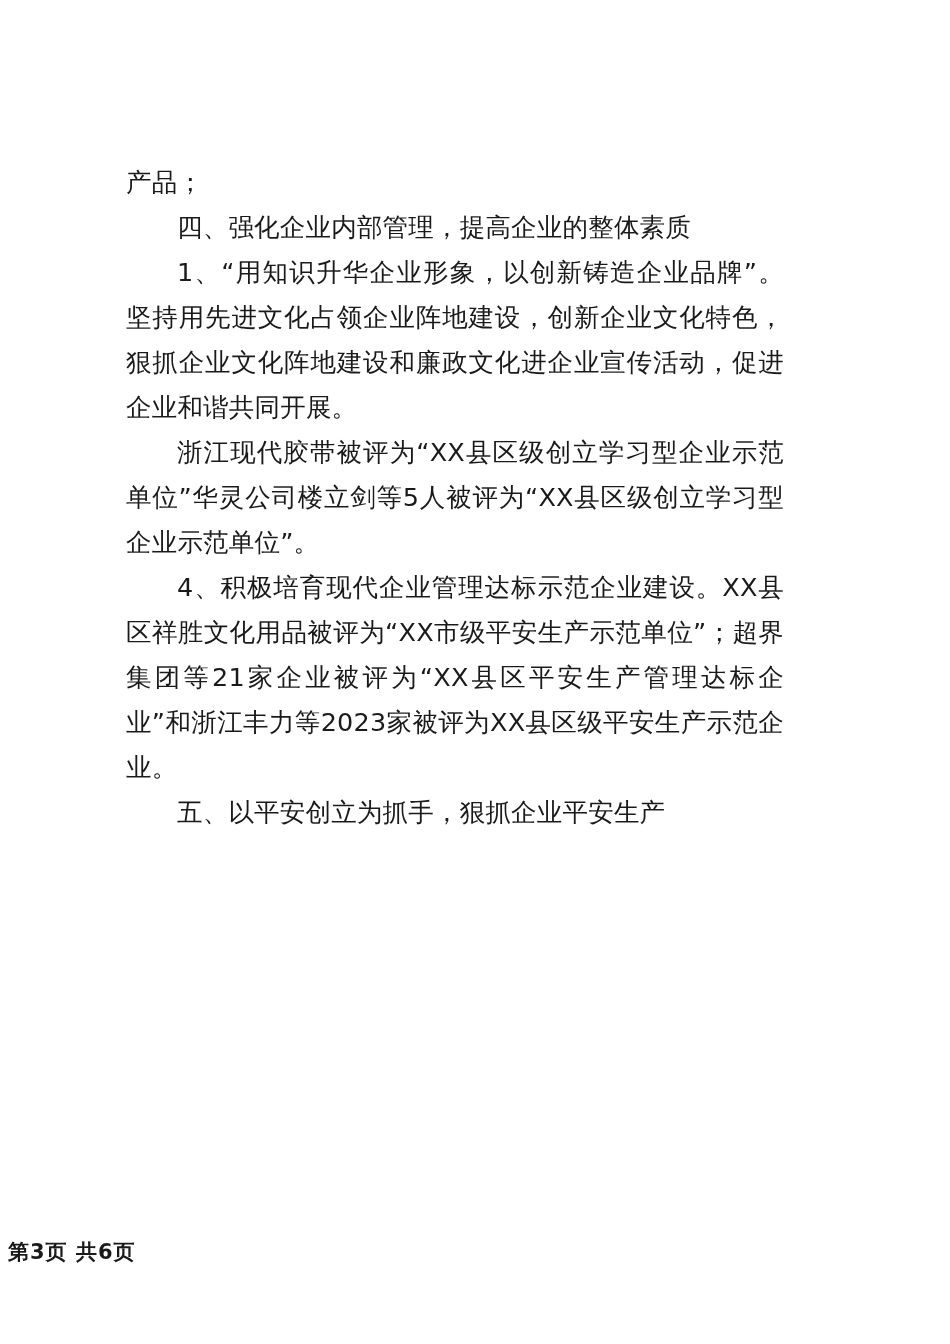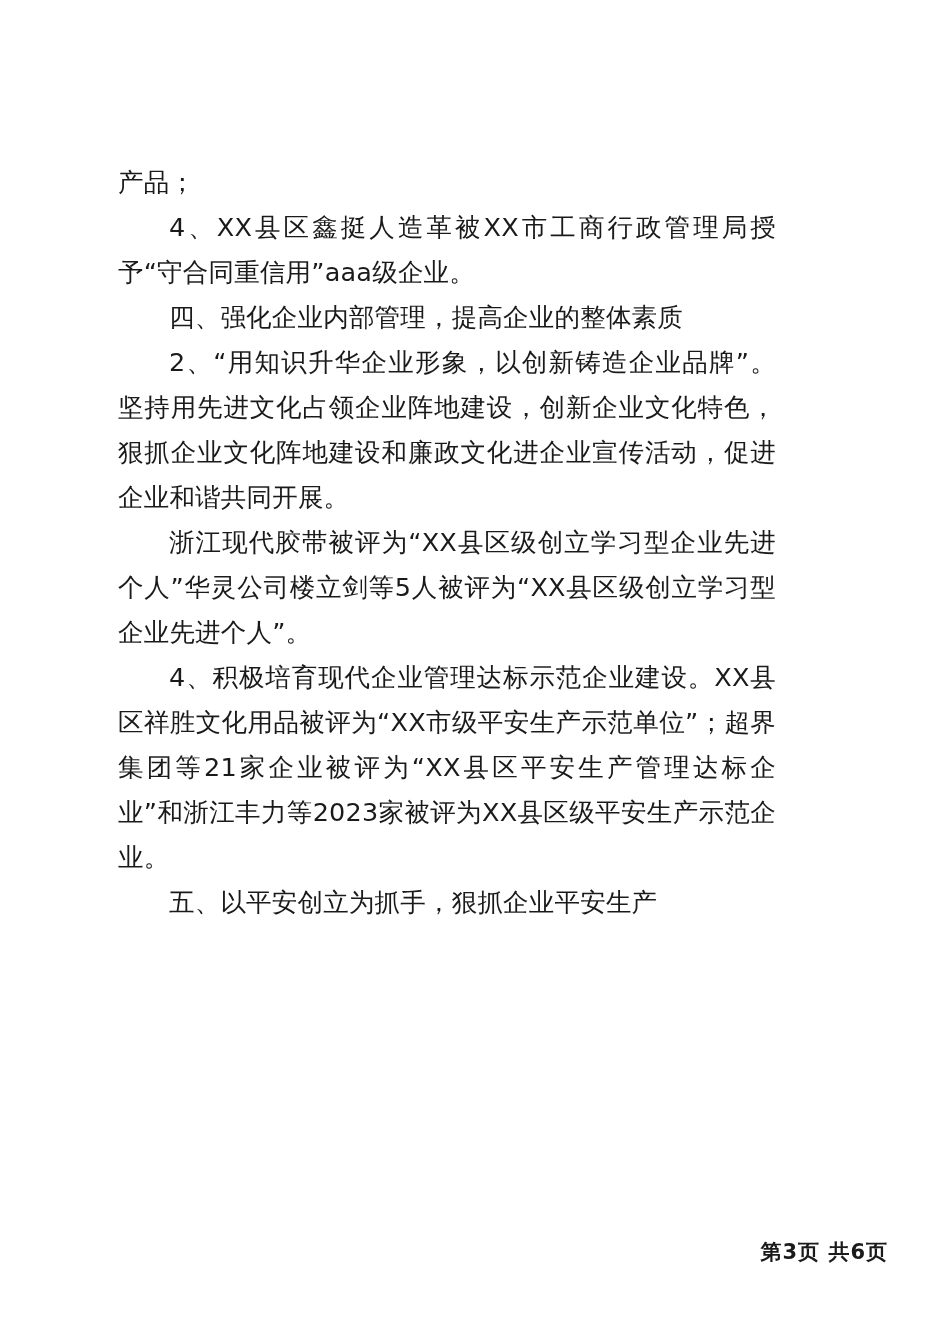--- a/index.html
+++ b/index.html
@@ -10,21 +10,21 @@
   body {
     width: 950px;
     height: 1344px;
     font-family: "DejaVu Sans", "Liberation Sans", sans-serif;
     color: #1a1a1a;
     position: relative;
     overflow: hidden;
   }
   .page {
     position: absolute;
-    left: 0;
+    left: 8px;
     top: 0;
     width: 888px;
     height: 1344px;
     box-sizing: border-box;
     padding: 160px 112px 0 118px;
   }
   .doc-body {
     font-size: 25.5px;
     line-height: 45px;
     letter-spacing: 0.2px;
@@ -40,36 +40,35 @@
     text-indent: 51px;
   }
   .no-indent {
     text-indent: 0;
   }
   .footer {
     position: absolute;
     left: 0;
     right: 0;
     bottom: 78px;
-    text-align: right;
+    text-align: left;
     font-size: 21px;
     font-weight: bold;
     letter-spacing: 1px;
     color: #1a1a1a;
     font-family: "DejaVu Sans", "Liberation Sans", sans-serif;
   }
 </style>
 </head>
 <body>
 
 <div class="page">
   <div class="doc-body">
     <p class="para no-indent">产品；</p>
-    <p class="para indent">4、XX县区鑫挺人造革被XX市工商行政管理局授予“守合同重信用”aaa级企业。</p>
     <p class="para indent">四、强化企业内部管理，提高企业的整体素质</p>
-    <p class="para indent">2、“用知识升华企业形象，以创新铸造企业品牌”。坚持用先进文化占领企业阵地建设，创新企业文化特色，狠抓企业文化阵地建设和廉政文化进企业宣传活动，促进企业和谐共同开展。</p>
-    <p class="para indent">浙江现代胶带被评为“XX县区级创立学习型企业先进个人”华灵公司楼立剑等5人被评为“XX县区级创立学习型企业先进个人”。</p>
+    <p class="para indent">1、“用知识升华企业形象，以创新铸造企业品牌”。坚持用先进文化占领企业阵地建设，创新企业文化特色，狠抓企业文化阵地建设和廉政文化进企业宣传活动，促进企业和谐共同开展。</p>
+    <p class="para indent">浙江现代胶带被评为“XX县区级创立学习型企业示范单位”华灵公司楼立剑等5人被评为“XX县区级创立学习型企业示范单位”。</p>
     <p class="para indent">4、积极培育现代企业管理达标示范企业建设。XX县区祥胜文化用品被评为“XX市级平安生产示范单位”；超界集团等21家企业被评为“XX县区平安生产管理达标企业”和浙江丰力等2023家被评为XX县区级平安生产示范企业。</p>
     <p class="para indent">五、以平安创立为抓手，狠抓企业平安生产</p>
 
   </div>
   <div class="footer">第3页 共6页</div>
 </div>
 
 </body></html>

